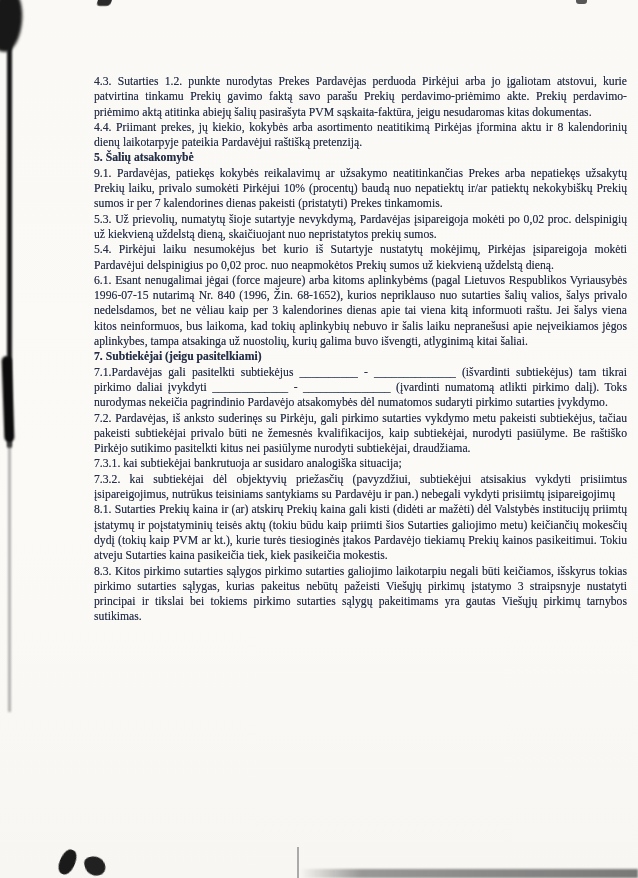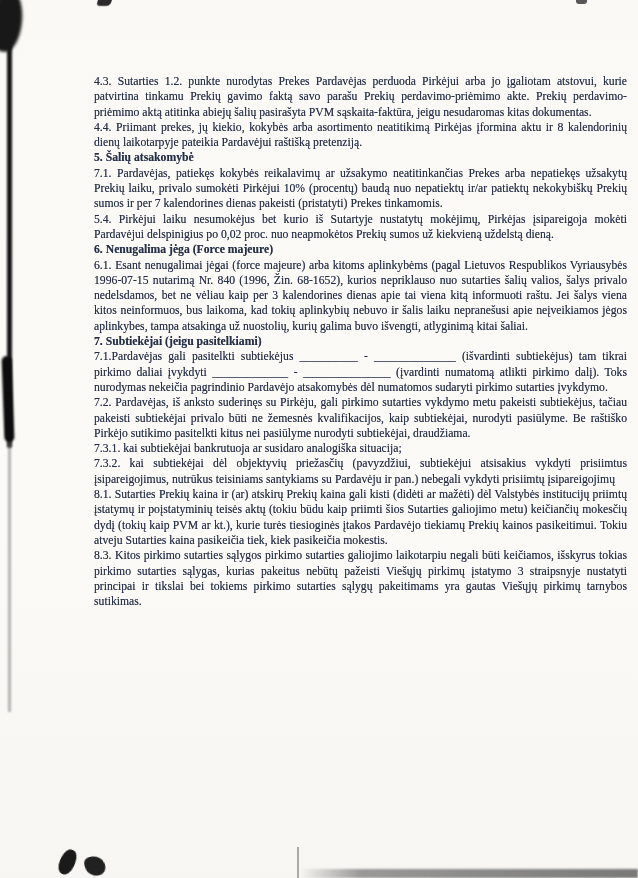--- a/index.html
+++ b/index.html
@@ -51,23 +51,23 @@
   <div class="artifact top-mark-2"></div>
   <div class="artifact bottom-mark-1"></div>
   <div class="artifact bottom-mark-2"></div>
   <div class="artifact bottom-fold"></div>
   <div class="artifact bottom-shadow"></div>
 
   <div class="text-block" id="contract-body">
       <p class="body">4.3. Sutarties 1.2. punkte nurodytas Prekes Pardavėjas perduoda Pirkėjui arba jo įgaliotam atstovui, kurie patvirtina tinkamu Prekių gavimo faktą savo parašu Prekių perdavimo-priėmimo akte. Prekių perdavimo-priėmimo aktą atitinka abiejų šalių pasirašyta PVM sąskaita-faktūra, jeigu nesudaromas kitas dokumentas.</p>
       <p class="body">4.4. Priimant prekes, jų kiekio, kokybės arba asortimento neatitikimą Pirkėjas įformina aktu ir 8 kalendorinių dienų laikotarpyje pateikia Pardavėjui raštišką pretenziją.</p>
       <p class="heading">5. Šalių atsakomybė</p>
-      <p class="body">7.1. Pardavėjas, patiekęs kokybės reikalavimų ar užsakymo neatitinkančias Prekes arba nepatiekęs užsakytų Prekių laiku, privalo sumokėti Pirkėjui 10% (procentų) baudą nuo nepatiektų ir/ar patiektų nekokybiškų Prekių sumos ir per 7 kalendorines dienas pakeisti (pristatyti) Prekes tinkamomis.</p>
+      <p class="body">9.1. Pardavėjas, patiekęs kokybės reikalavimų ar užsakymo neatitinkančias Prekes arba nepatiekęs užsakytų Prekių laiku, privalo sumokėti Pirkėjui 10% (procentų) baudą nuo nepatiektų ir/ar patiektų nekokybiškų Prekių sumos ir per 7 kalendorines dienas pakeisti (pristatyti) Prekes tinkamomis.</p>
+      <p class="body">5.3. Už prievolių, numatytų šioje sutartyje nevykdymą, Pardavėjas įsipareigoja mokėti po 0,02 proc. delspinigių už kiekvieną uždelstą dieną, skaičiuojant nuo nepristatytos prekių sumos.</p>
       <p class="body">5.4. Pirkėjui laiku nesumokėjus bet kurio iš Sutartyje nustatytų mokėjimų, Pirkėjas įsipareigoja mokėti Pardavėjui delspinigius po 0,02 proc. nuo neapmokėtos Prekių sumos už kiekvieną uždelstą dieną.</p>
-      <p class="heading">6. Nenugalima jėga (Force majeure)</p>
       <p class="body">6.1. Esant nenugalimai jėgai (force majeure) arba kitoms aplinkybėms (pagal Lietuvos Respublikos Vyriausybės 1996-07-15 nutarimą Nr. 840 (1996, Žin. 68-1652), kurios nepriklauso nuo sutarties šalių valios, šalys privalo nedelsdamos, bet ne vėliau kaip per 3 kalendorines dienas apie tai viena kitą informuoti raštu. Jei šalys viena kitos neinformuos, bus laikoma, kad tokių aplinkybių nebuvo ir šalis laiku nepranešusi apie neįveikiamos jėgos aplinkybes, tampa atsakinga už nuostolių, kurių galima buvo išvengti, atlyginimą kitai šaliai.</p>
       <p class="heading">7. Subtiekėjai (jeigu pasitelkiami)</p>
       <p class="body">7.1.Pardavėjas gali pasitelkti subtiekėjus __________ - ______________ (išvardinti subtiekėjus) tam tikrai pirkimo daliai įvykdyti _____________ - _______________ (įvardinti numatomą atlikti pirkimo dalį). Toks nurodymas nekeičia pagrindinio Pardavėjo atsakomybės dėl numatomos sudaryti pirkimo sutarties įvykdymo.</p>
       <p class="body">7.2. Pardavėjas, iš anksto suderinęs su Pirkėju, gali pirkimo sutarties vykdymo metu pakeisti subtiekėjus, tačiau pakeisti subtiekėjai privalo būti ne žemesnės kvalifikacijos, kaip subtiekėjai, nurodyti pasiūlyme. Be raštiško Pirkėjo sutikimo pasitelkti kitus nei pasiūlyme nurodyti subtiekėjai, draudžiama.</p>
       <p class="body">7.3.1. kai subtiekėjai bankrutuoja ar susidaro analogiška situacija;</p>
       <p class="body">7.3.2. kai subtiekėjai dėl objektyvių priežasčių (pavyzdžiui, subtiekėjui atsisakius vykdyti prisiimtus įsipareigojimus, nutrūkus teisiniams santykiams su Pardavėju ir pan.) nebegali vykdyti prisiimtų įsipareigojimų</p>
       <p class="body">8.1. Sutarties Prekių kaina ir (ar) atskirų Prekių kaina gali kisti (didėti ar mažėti) dėl Valstybės institucijų priimtų įstatymų ir poįstatyminių teisės aktų (tokiu būdu kaip priimti šios Sutarties galiojimo metu) keičiančių mokesčių dydį (tokių kaip PVM ar kt.), kurie turės tiesioginės įtakos Pardavėjo tiekiamų Prekių kainos pasikeitimui. Tokiu atveju Sutarties kaina pasikeičia tiek, kiek pasikeičia mokestis.</p>
       <p class="body">8.3. Kitos pirkimo sutarties sąlygos pirkimo sutarties galiojimo laikotarpiu negali būti keičiamos, išskyrus tokias pirkimo sutarties sąlygas, kurias pakeitus nebūtų pažeisti Viešųjų pirkimų įstatymo 3 straipsnyje nustatyti principai ir tikslai bei tokiems pirkimo sutarties sąlygų pakeitimams yra gautas Viešųjų pirkimų tarnybos sutikimas.</p>
     </div>
 </div>

